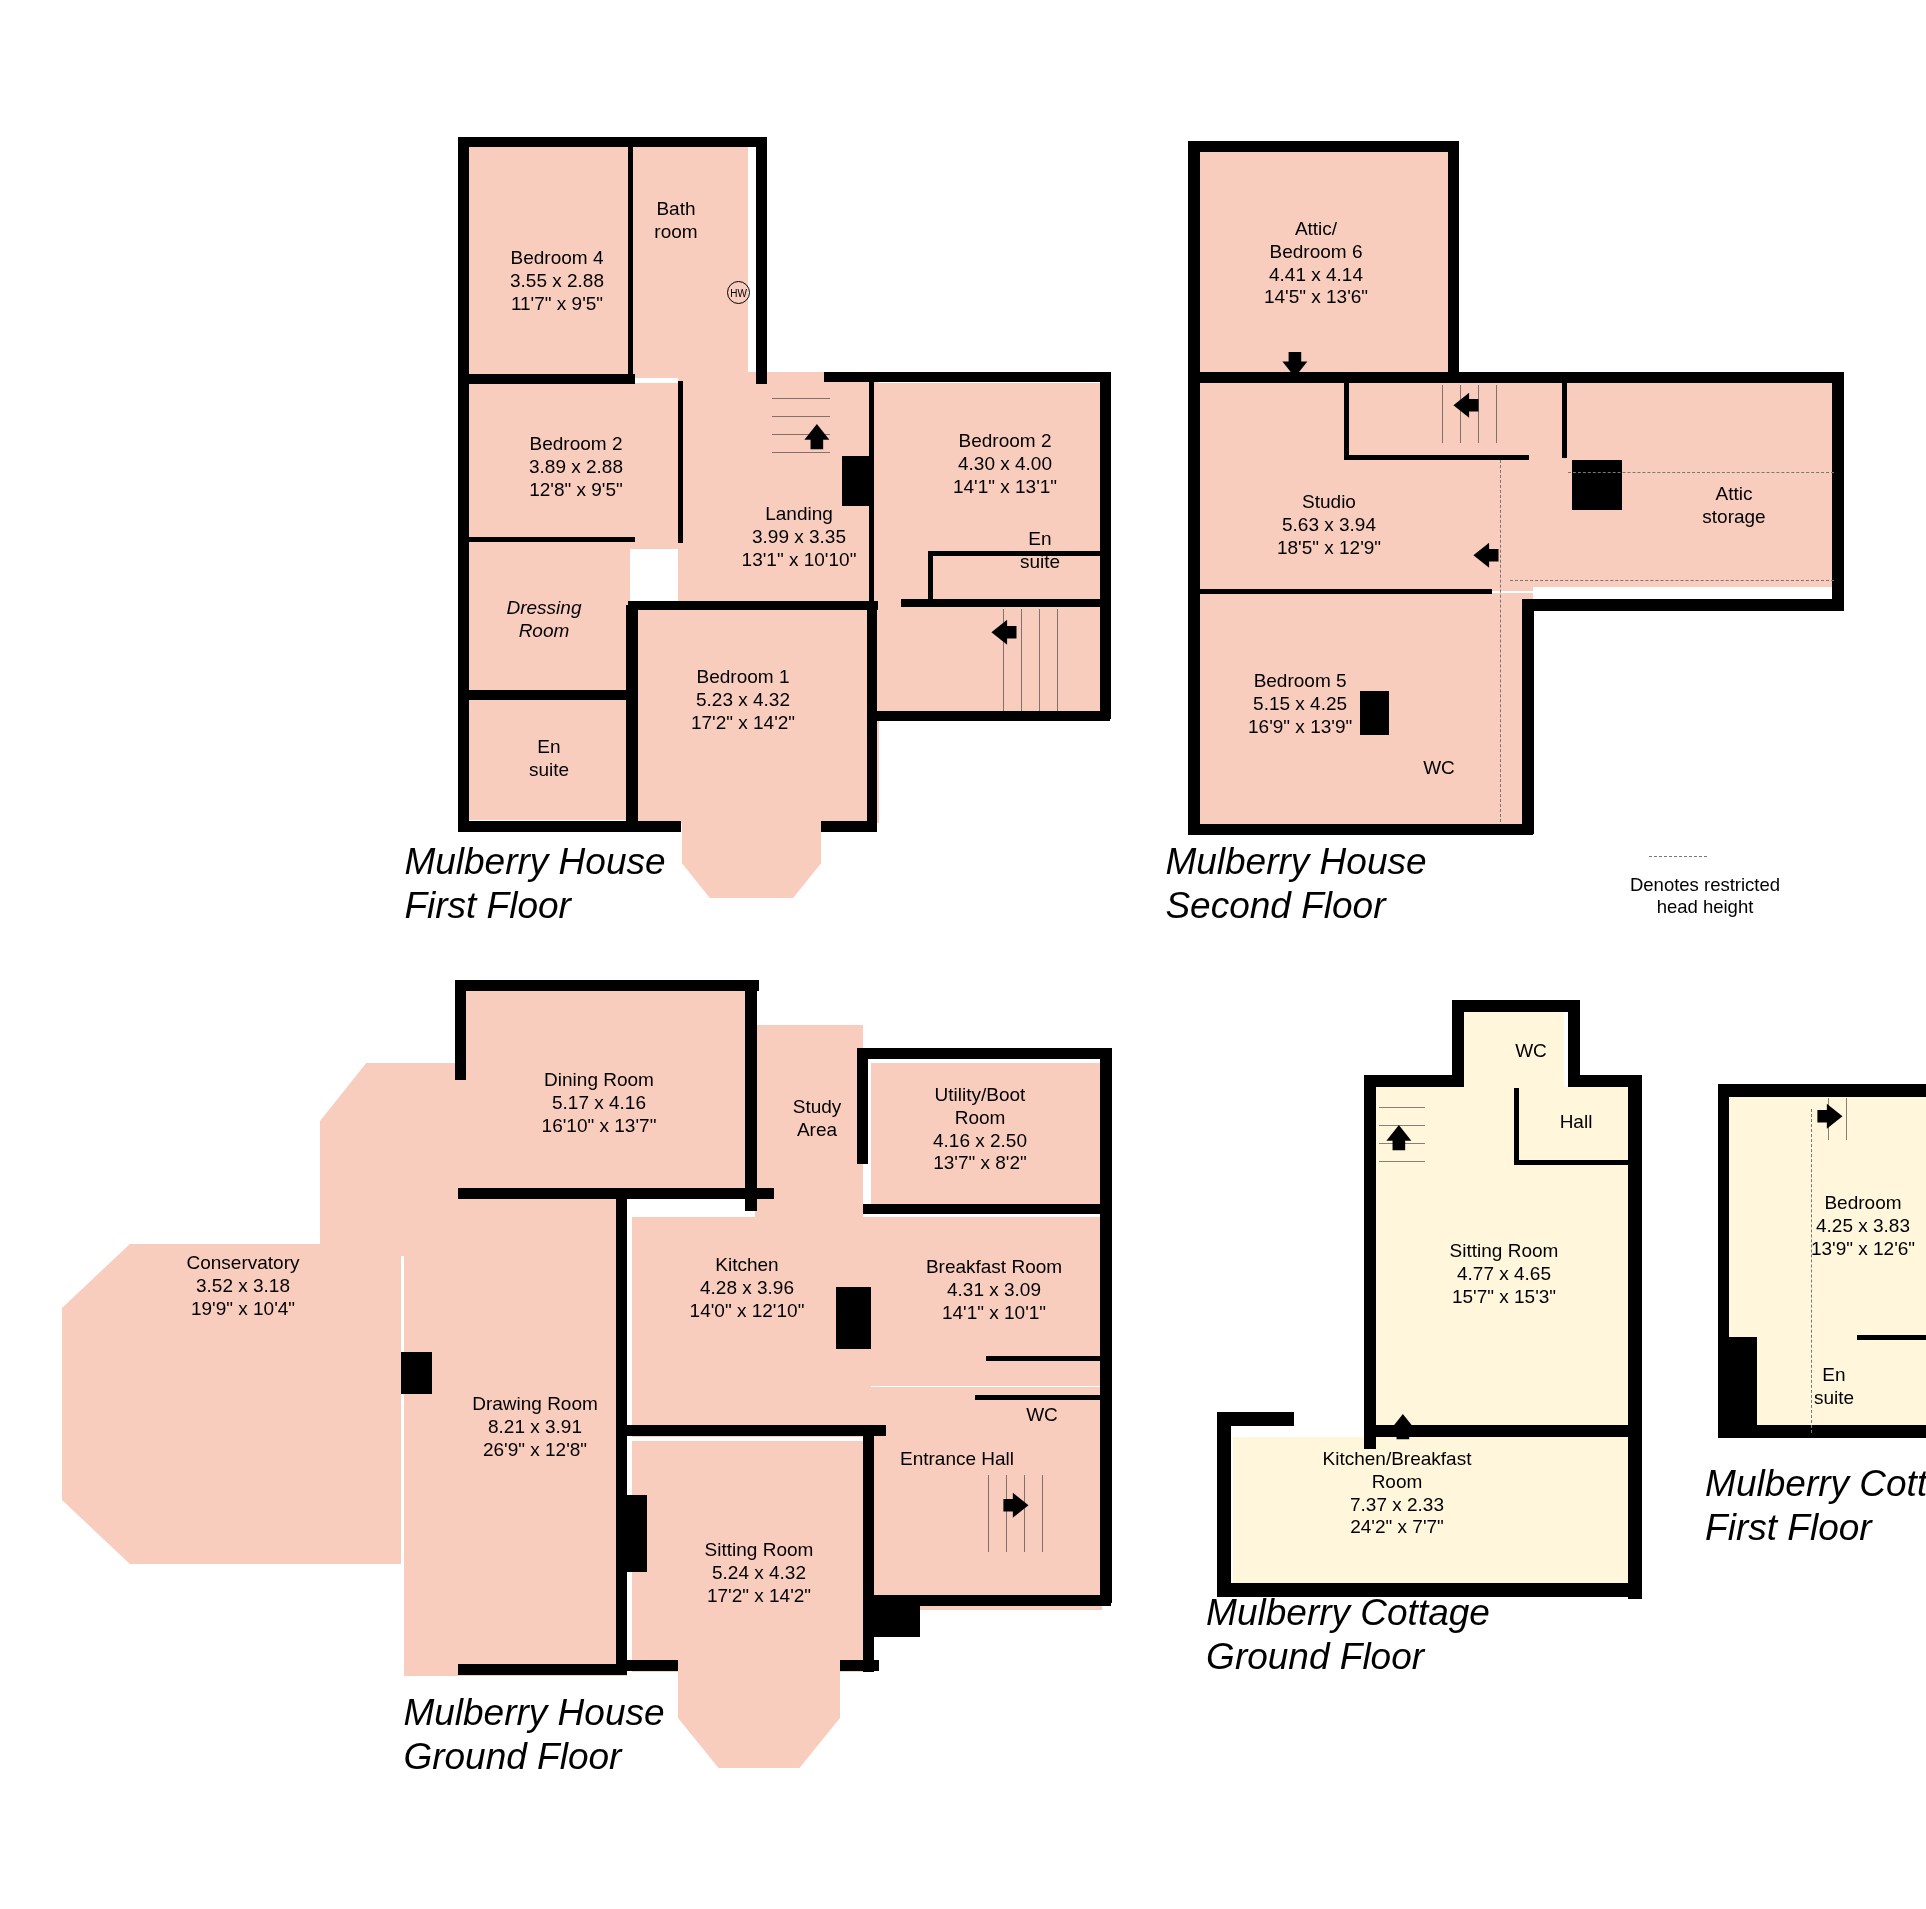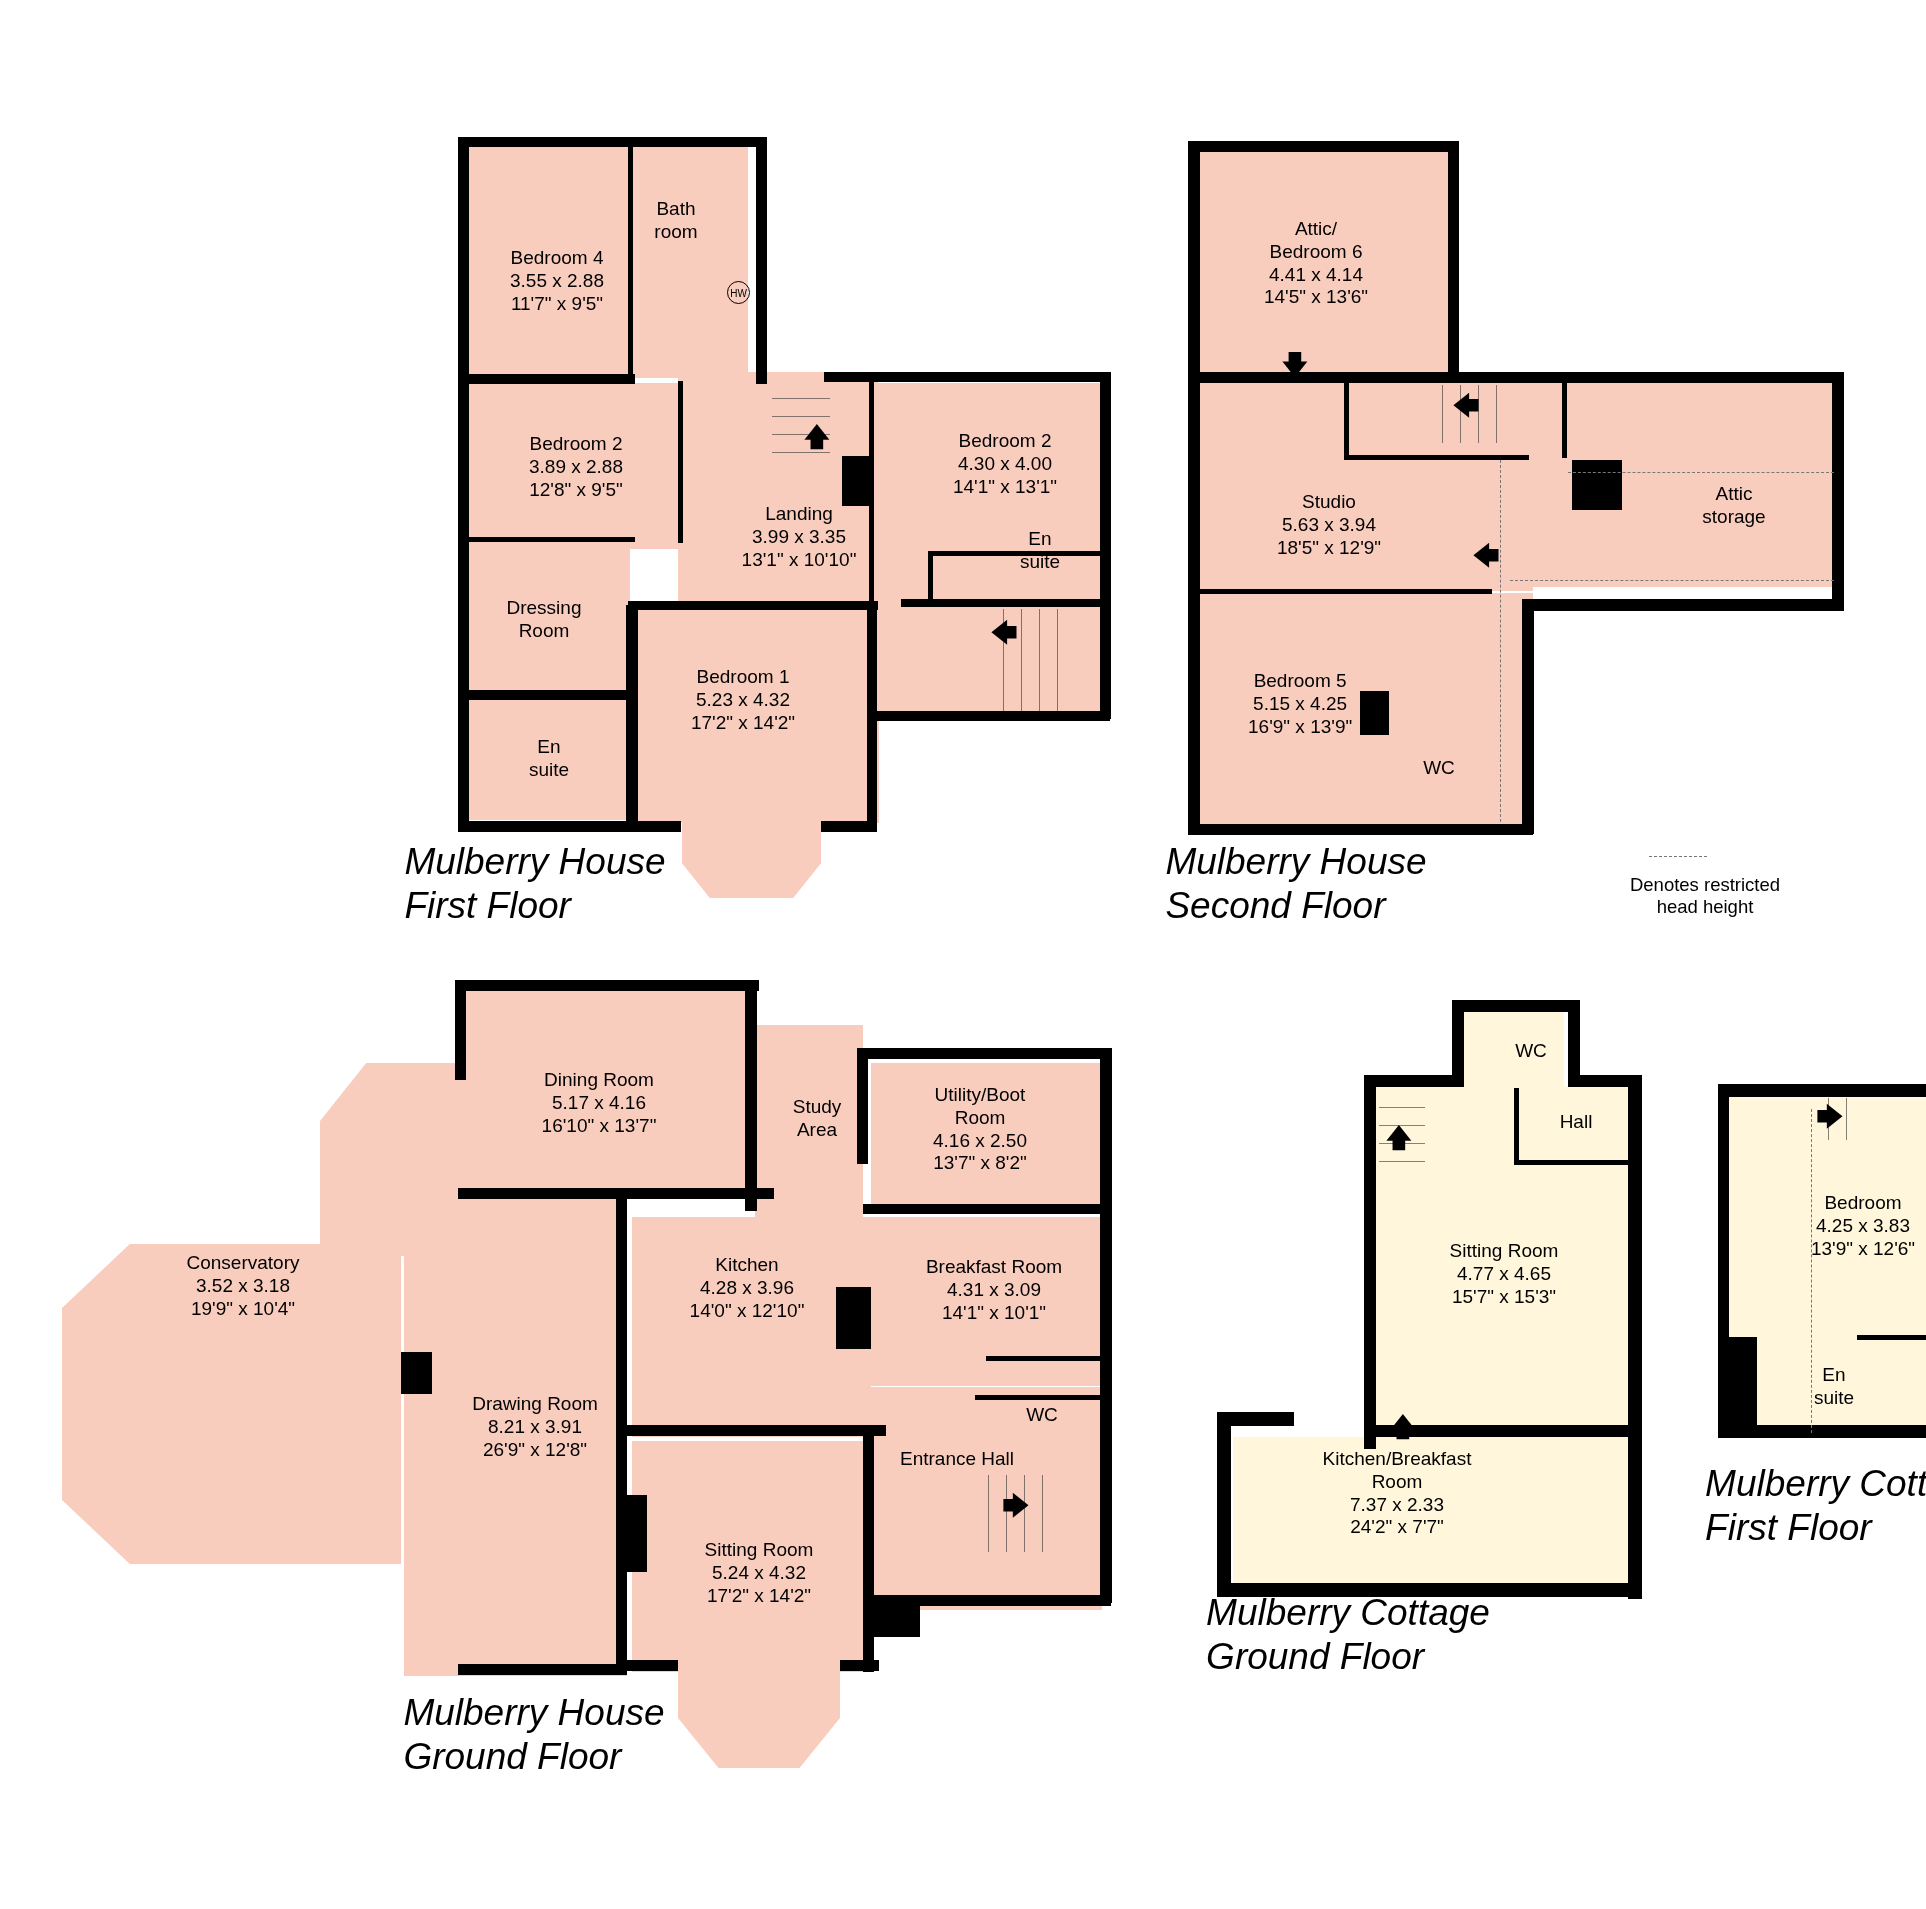--- a/index.html
+++ b/index.html
@@ -85,21 +85,21 @@
   </div>
   <div class="lbl" style="left:1005px;top:430px;">
     <span>Bedroom 2</span>
     <span>4.30 x 4.00</span>
     <span>14'1" x 13'1"</span>
   </div>
   <div class="lbl" style="left:1040px;top:528px;">
     <span>En</span>
     <span>suite</span>
   </div>
-  <div class="lbl" style="left:544px;top:597px;">
+  <div class="lbl" style="left:544px;top:597px;font-style:italic;">
     <span>Dressing</span>
     <span>Room</span>
   </div>
   <div class="lbl" style="left:743px;top:666px;">
     <span>Bedroom 1</span>
     <span>5.23 x 4.32</span>
     <span>17'2" x 14'2"</span>
   </div>
   <div class="lbl" style="left:549px;top:736px;">
     <span>En</span>

